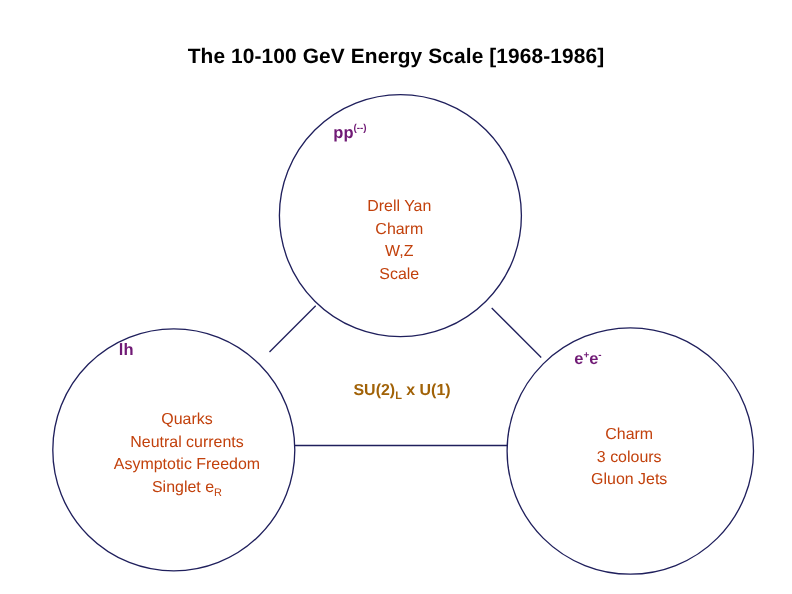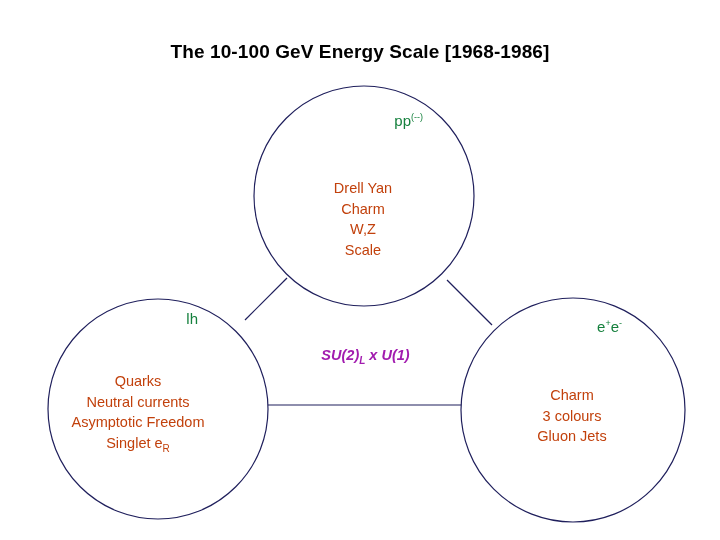--- a/index.html
+++ b/index.html
@@ -49,25 +49,25 @@
   }
   .connector-line {
     stroke: #1f1f5c;
     stroke-width: 1.2;
     fill: none;
   }
 
   
   .node-label {
     position: absolute;
-    font-weight: normal;
+    font-weight: bold;
     font-size: 15px;
-    color: #15803d;
+    color: #701a75;
     white-space: nowrap;
-    text-align: right;
+    text-align: left;
   }
   .node-label sup {
     font-size: 9px;
     vertical-align: super;
     line-height: 0;
   }
   .node-body {
     position: absolute;
     text-align: center;
     font-size: 14.5px;
@@ -80,39 +80,38 @@
     font-size: 10px;
     vertical-align: sub;
     line-height: 0;
   }
 
   .center-text {
     position: absolute;
     text-align: center;
     font-size: 14.5px;
     font-weight: bold;
-    color: #a21caf;
+    color: #a16207;
     line-height: 19px;
     white-space: nowrap;
-    font-style: italic;
   }
   .center-text .ln { display: block; }
   .center-text sub {
     font-size: 10px;
     font-weight: bold;
     vertical-align: sub;
     line-height: 0;
   }
 
   
   #label-pp      { left: 303px; top: 112px; width: 120px; }
   #body-pp       { left: 283px; top: 178px; width: 160px; }
 
   #label-lh      { left: 108px; top: 310px; width: 90px; }
-  #body-lh       { left: 32px;  top: 371px; width: 212px; }
+  #body-lh       { left: 64px;  top: 371px; width: 212px; }
 
   #label-ee      { left: 522px; top: 318px; width: 100px; }
   #body-ee       { left: 492px; top: 385px; width: 160px; }
 
   #center-block  { left: 288px; top: 346px; width: 155px; }
 </style>
 </head>
 <body>
 
 <div id="slide">

